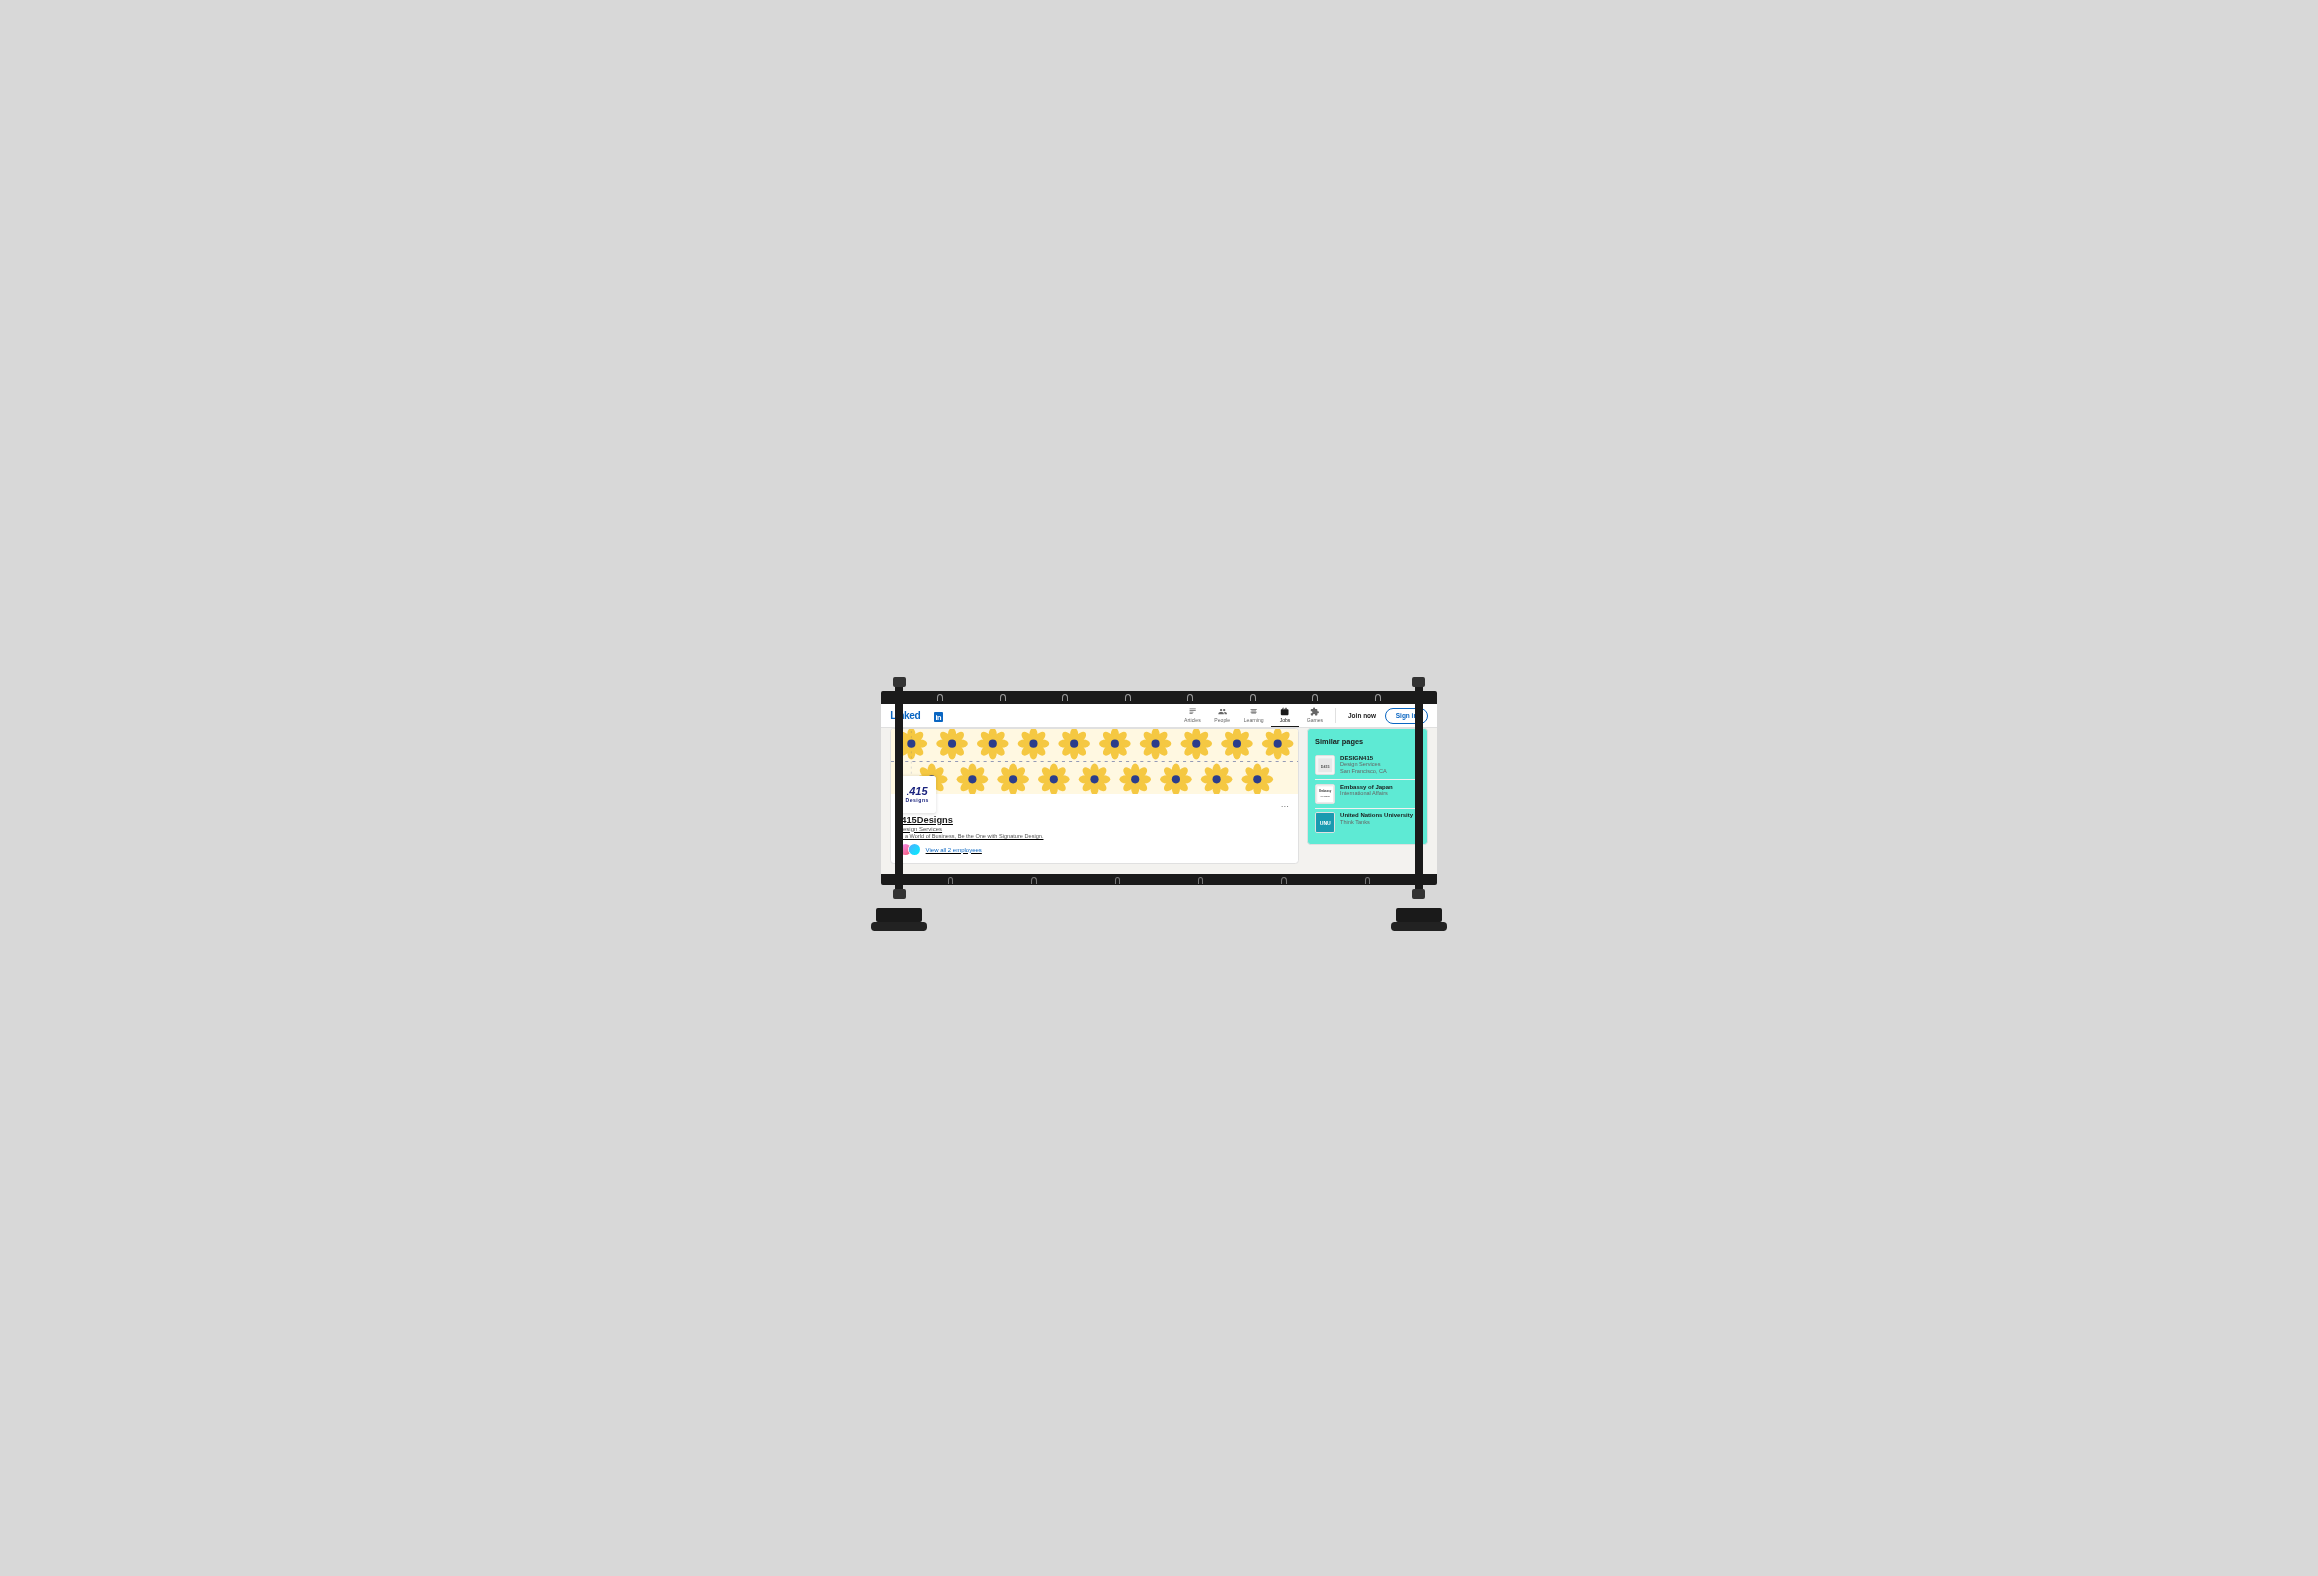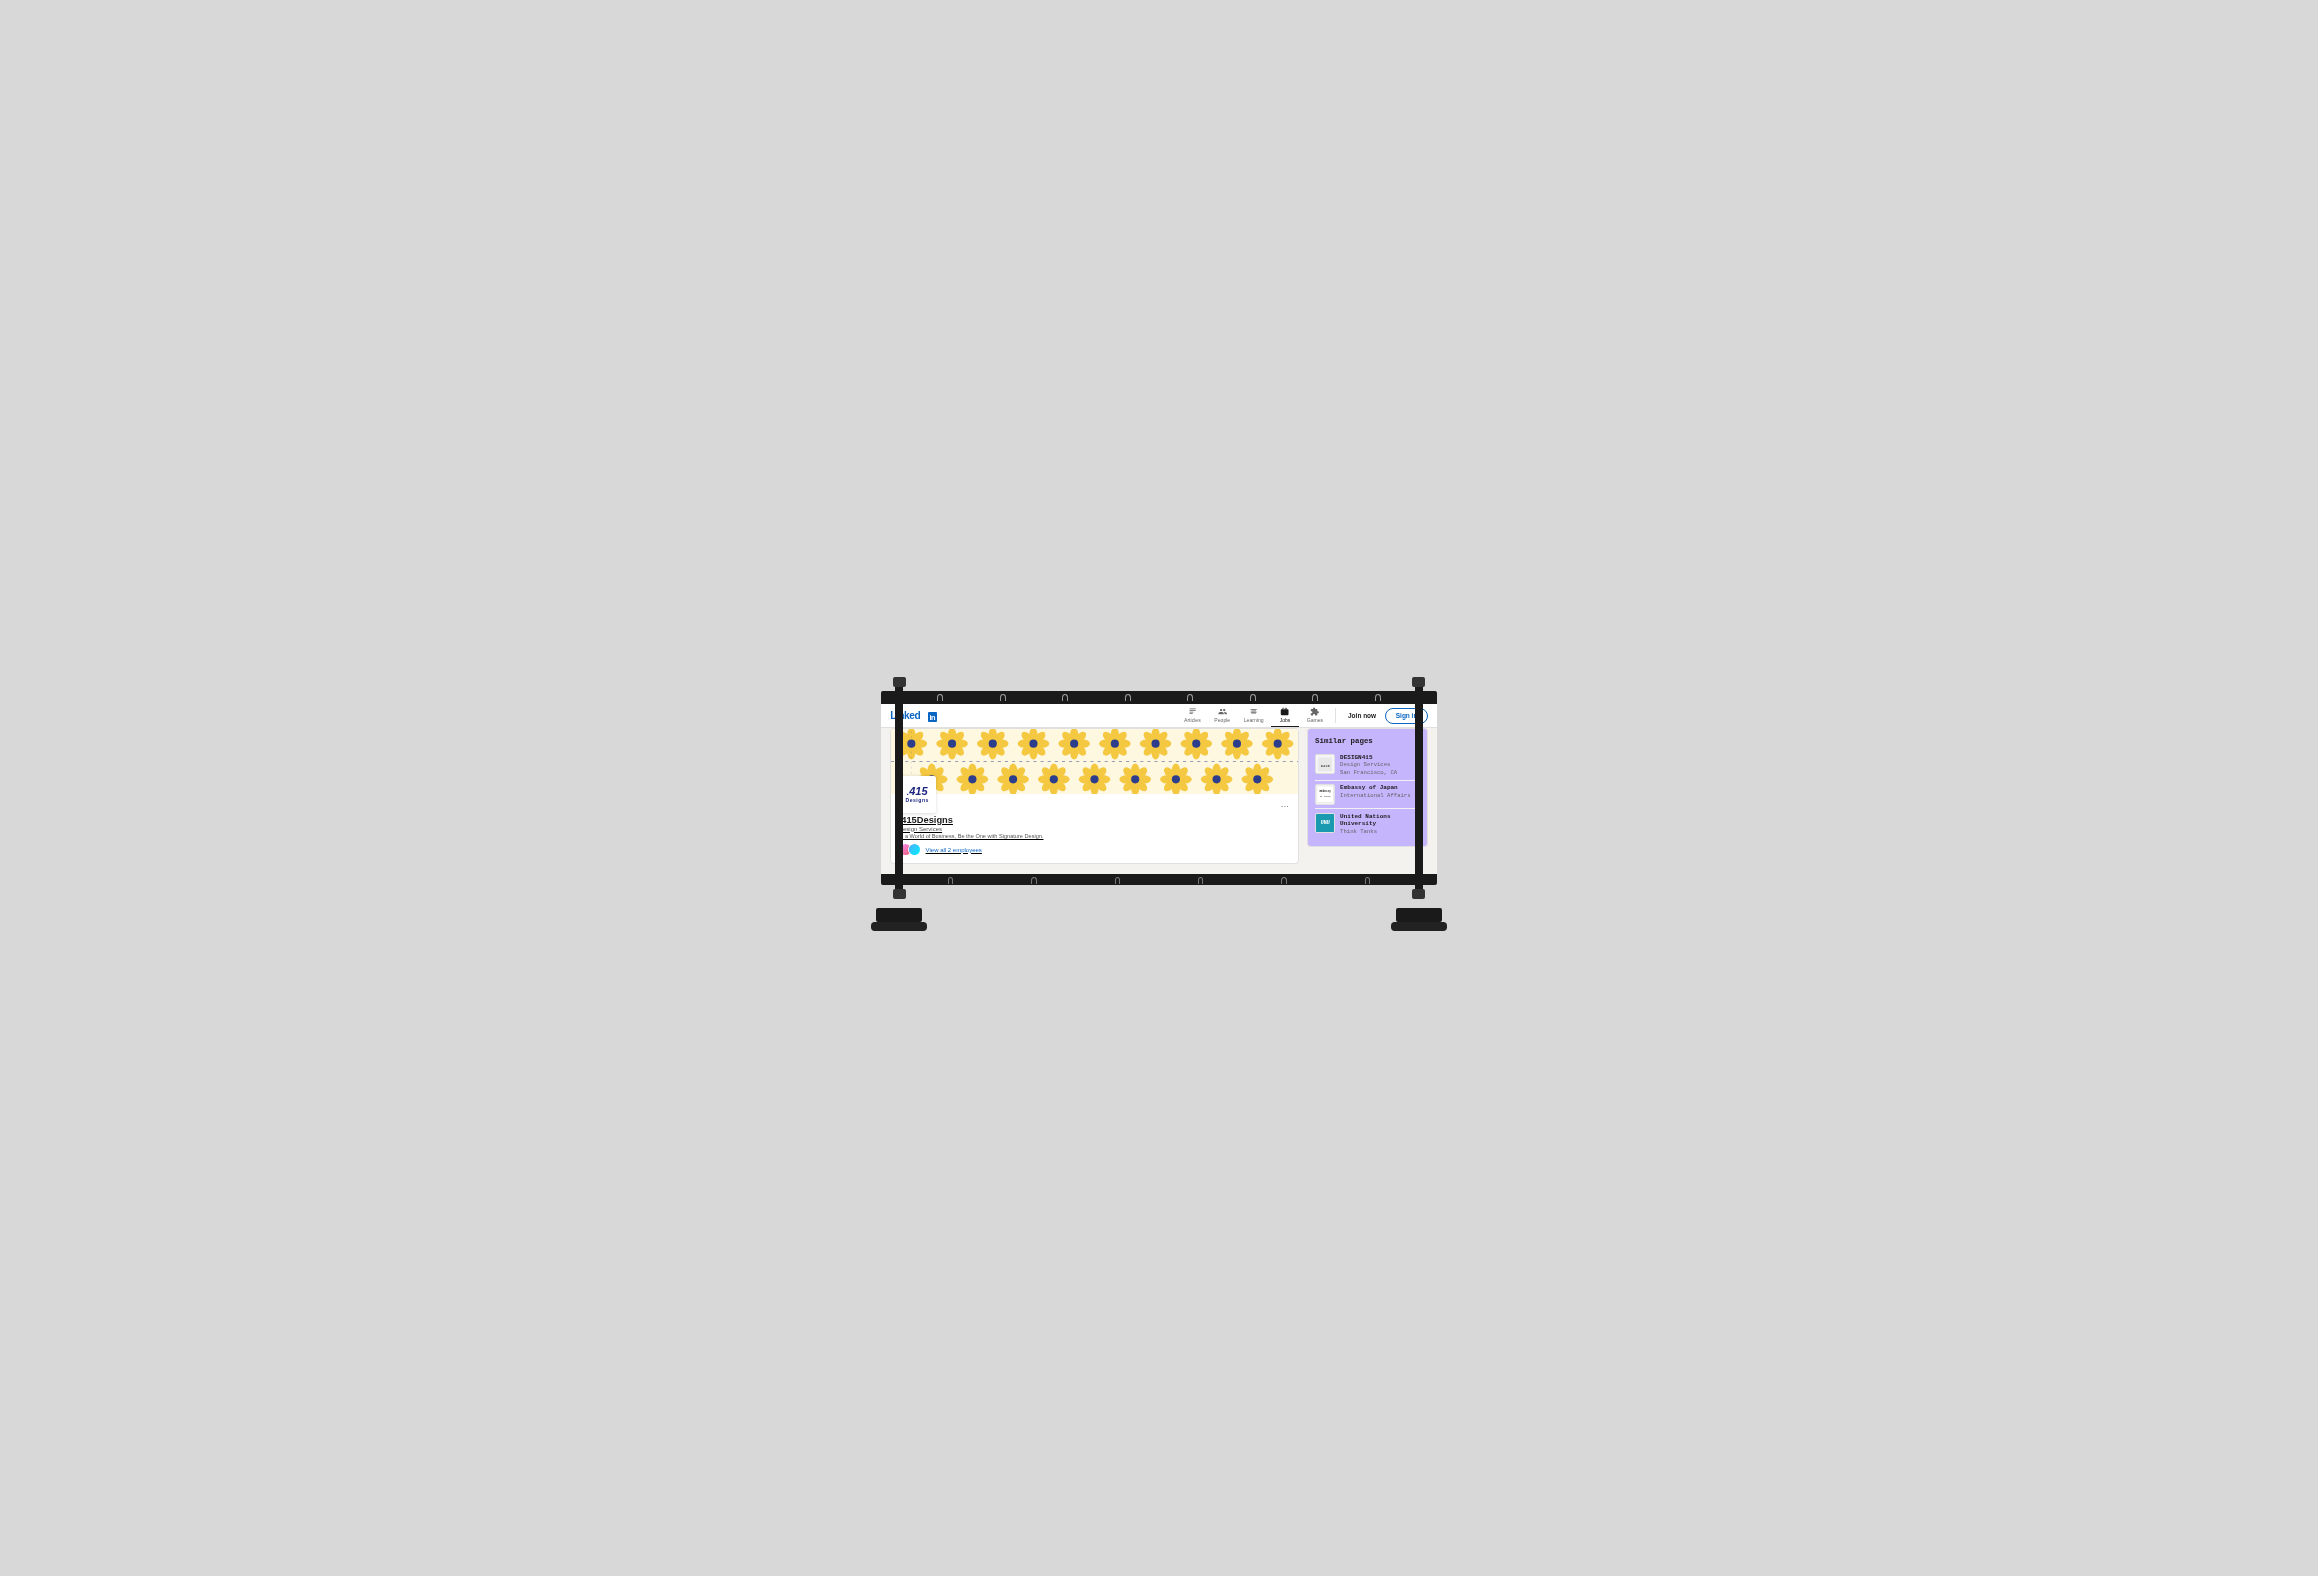--- a/index.html
+++ b/index.html
@@ -123,21 +123,21 @@
       letter-spacing: -0.5px;
     }
 
     .logo-in {
       background: #0a66c2;
       color: white;
       padding: 0.5px 1.4px;
       border-radius: 0.9px;
       font-size: 7.4px;
       font-weight: 700;
-      margin-left: 8px;
+      margin-left: 14px;
     }
 
     .nav-items {
       display: flex;
       align-items: center;
       gap: 1.9px;
     }
 
     .nav-item {
       display: flex;
@@ -344,25 +344,24 @@
       cursor: pointer;
     }
 
     
     .sidebar {
       width: 121px;
       flex-shrink: 0;
     }
 
     .similar-pages-card {
-      background: #c4b5fd;
+      background: #5eead4;
       border-radius: 3.7px;
       border: 0.5px solid #e0e0e0;
       padding: 7.4px;
-      font-family: Liberation Mono, monospace;
     }
 
     .similar-pages-title {
       font-size: 7.4px;
       font-weight: 600;
       color: #1a1a1a;
       margin-bottom: 5.6px;
     }
 
     .similar-page-item {

